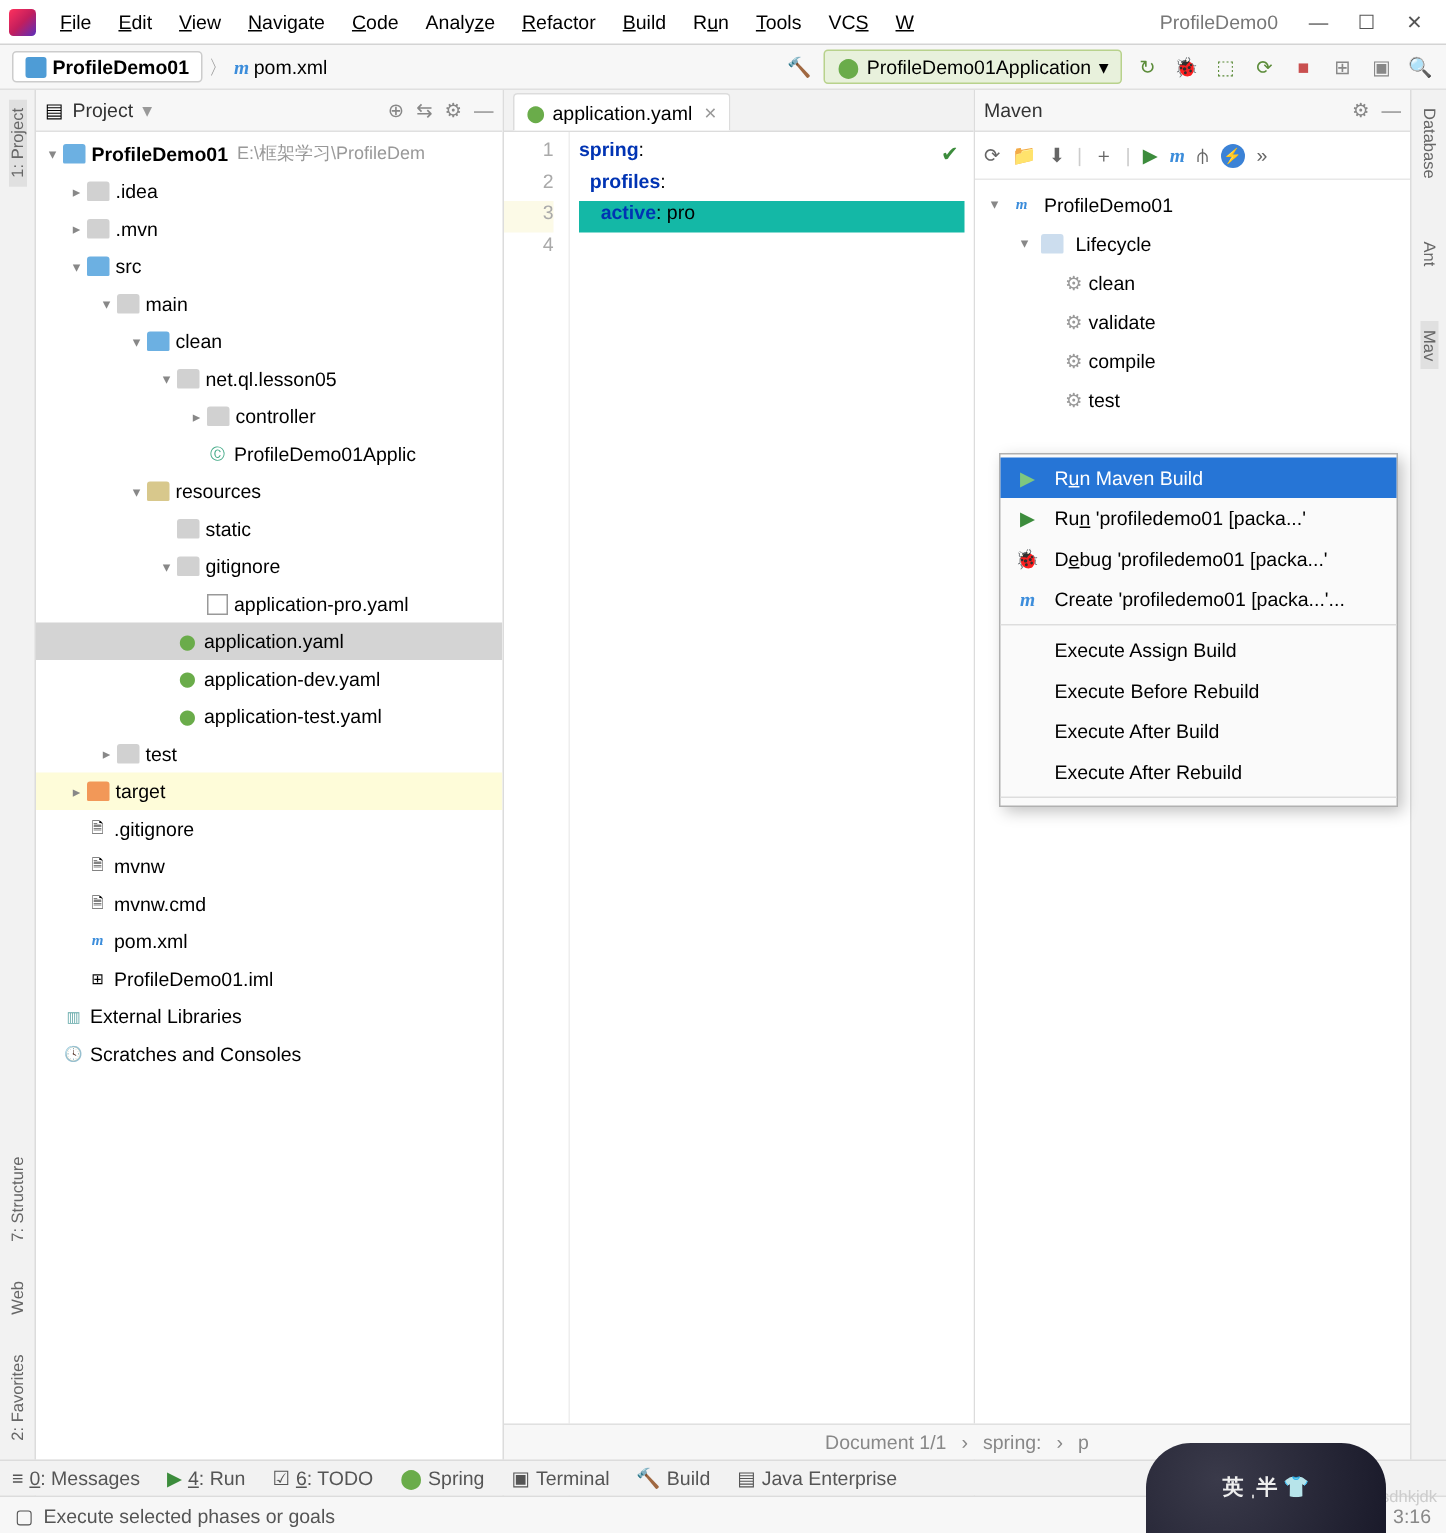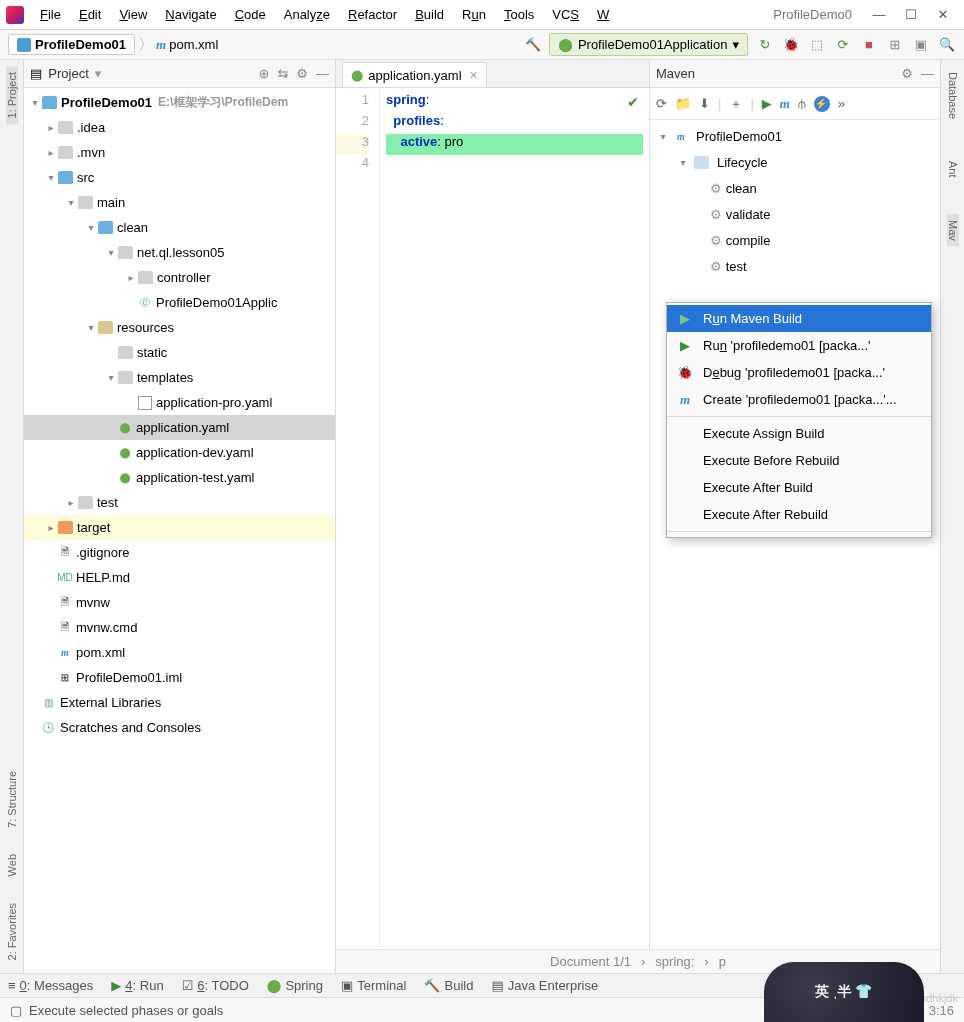--- a/index.html
+++ b/index.html
@@ -31,32 +31,32 @@
 .tree-row { display:flex; align-items:center; height:25px; padding-left:4px; white-space:nowrap; }
 .tree-row.selected { background:#d4d4d4; }
 .tree-row.hilite { background:#fefcd9; }
 .tw { width:14px; text-align:center; color:#888; font-size:10px; }
 .dir-icon { width:15px; height:13px; background:#d1d1d1; border-radius:2px 2px 1px 1px; margin-right:4px; position:relative; }
 .dir-icon.blue { background:#6cb0e2; }
 .dir-icon.orange { background:#f29858; }
 .file-icon { width:14px; height:14px; display:inline-flex; align-items:center; justify-content:center; margin-right:4px; font-size:10px; }
 .yaml-icon::before { content:""; width:12px; height:12px; border:1px solid #999; background:#fff; display:block; }
 .proj-root { font-weight:bold; }
-.root-path { color:#999; font-weight:bold; font-size:12px; margin-left:6px; }
+.root-path { color:#999; font-weight:normal; font-size:12px; margin-left:6px; }
 .editor-panel { flex:1; display:flex; flex-direction:column; border-right:1px solid #dcdcdc; }
 .editor-tabs { height:28px; display:flex; align-items:flex-end; background:#f2f2f2; border-bottom:1px solid #dcdcdc; padding-left:6px; }
 .editor-tab { background:#fff; border:1px solid #dcdcdc; border-bottom:none; padding:4px 8px; display:flex; align-items:center; gap:5px; border-radius:3px 3px 0 0; }
 .tab-close { color:#999; font-size:14px; margin-left:3px; }
 .editor-body { flex:1; display:flex; background:#fff; position:relative; }
 .gutter { width:44px; background:#fff; text-align:right; color:#aaa; font-family:Consolas,monospace; font-size:13px; padding:4px 10px 0 0; border-right:1px solid #eee; }
 .gutter div { height:21px; }
 .code { flex:1; padding:4px 6px; font-family:Consolas,monospace; font-size:13px; }
 .code-line { height:21px; }
 .kw { color:#0033b3; font-weight:bold; }
-.hl-line { background:#86efac; }
+.hl-line { background:#14b8a6; }
 .checkmark { position:absolute; top:6px; right:10px; color:#3c8c3c; font-size:14px; }
 .maven-panel { width:290px; display:flex; flex-direction:column; }
 .maven-toolbar { height:32px; display:flex; align-items:center; padding:0 6px; gap:8px; border-bottom:1px solid #e8e8e8; background:#fff; color:#666; }
 .maven-toolbar .run-ic{color:#3c8c3c;}
 .maven-tree { flex:1; padding:3px 0; }
 .maven-row { display:flex; align-items:center; height:26px; padding-left:6px; gap:4px; }
 .gear { color:#9a9a9a; }
 .right-strip { width:24px; background:#f2f2f2; border-left:1px solid #dcdcdc; display:flex; flex-direction:column; align-items:center; padding-top:6px; gap:30px; }
 .context-menu { position:absolute; top:302px; left:666px; width:266px; background:#fafafa; border:1px solid #b0b0b0; box-shadow:3px 3px 10px rgba(0,0,0,.25); z-index:100; padding:2px 0; }
 .ctx-item { height:27px; display:flex; align-items:center; padding:0 14px 0 10px; gap:10px; }
@@ -196,21 +196,21 @@
           <span class="dir-icon" style="background:#d8c88c"></span>
           <span>resources</span>
         </div>
       <div class="tree-row" style="padding-left:94px">
           <span class="dir-icon"></span>
           <span>static</span>
         </div>
       <div class="tree-row" style="padding-left:80px">
           <span class="tw">▾</span>
           <span class="dir-icon"></span>
-          <span>templates</span>
+          <span>gitignore</span>
         </div>
       <div class="tree-row" style="padding-left:114px">
           <span class="file-icon yaml-icon"></span>
           <span>application-pro.yaml</span>
         </div>
       <div class="tree-row selected" style="padding-left:94px">
           <span class="file-icon" style="color:#6aac4a">⬤</span>
           <span>application.yaml</span>
         </div>
       <div class="tree-row" style="padding-left:94px">
@@ -227,24 +227,20 @@
           <span>test</span>
         </div>
       <div class="tree-row hilite" style="padding-left:20px">
           <span class="tw">▸</span>
           <span class="dir-icon orange"></span>
           <span>target</span>
         </div>
       <div class="tree-row" style="padding-left:34px">
           <span class="file-icon">🗎</span>
           <span>.gitignore</span>
-        </div>
-      <div class="tree-row" style="padding-left:34px">
-          <span class="file-icon" style="color:#4a8">MD</span>
-          <span>HELP.md</span>
         </div>
       <div class="tree-row" style="padding-left:34px">
           <span class="file-icon">🗎</span>
           <span>mvnw</span>
         </div>
       <div class="tree-row" style="padding-left:34px">
           <span class="file-icon">🗎</span>
           <span>mvnw.cmd</span>
         </div>
       <div class="tree-row" style="padding-left:34px">

